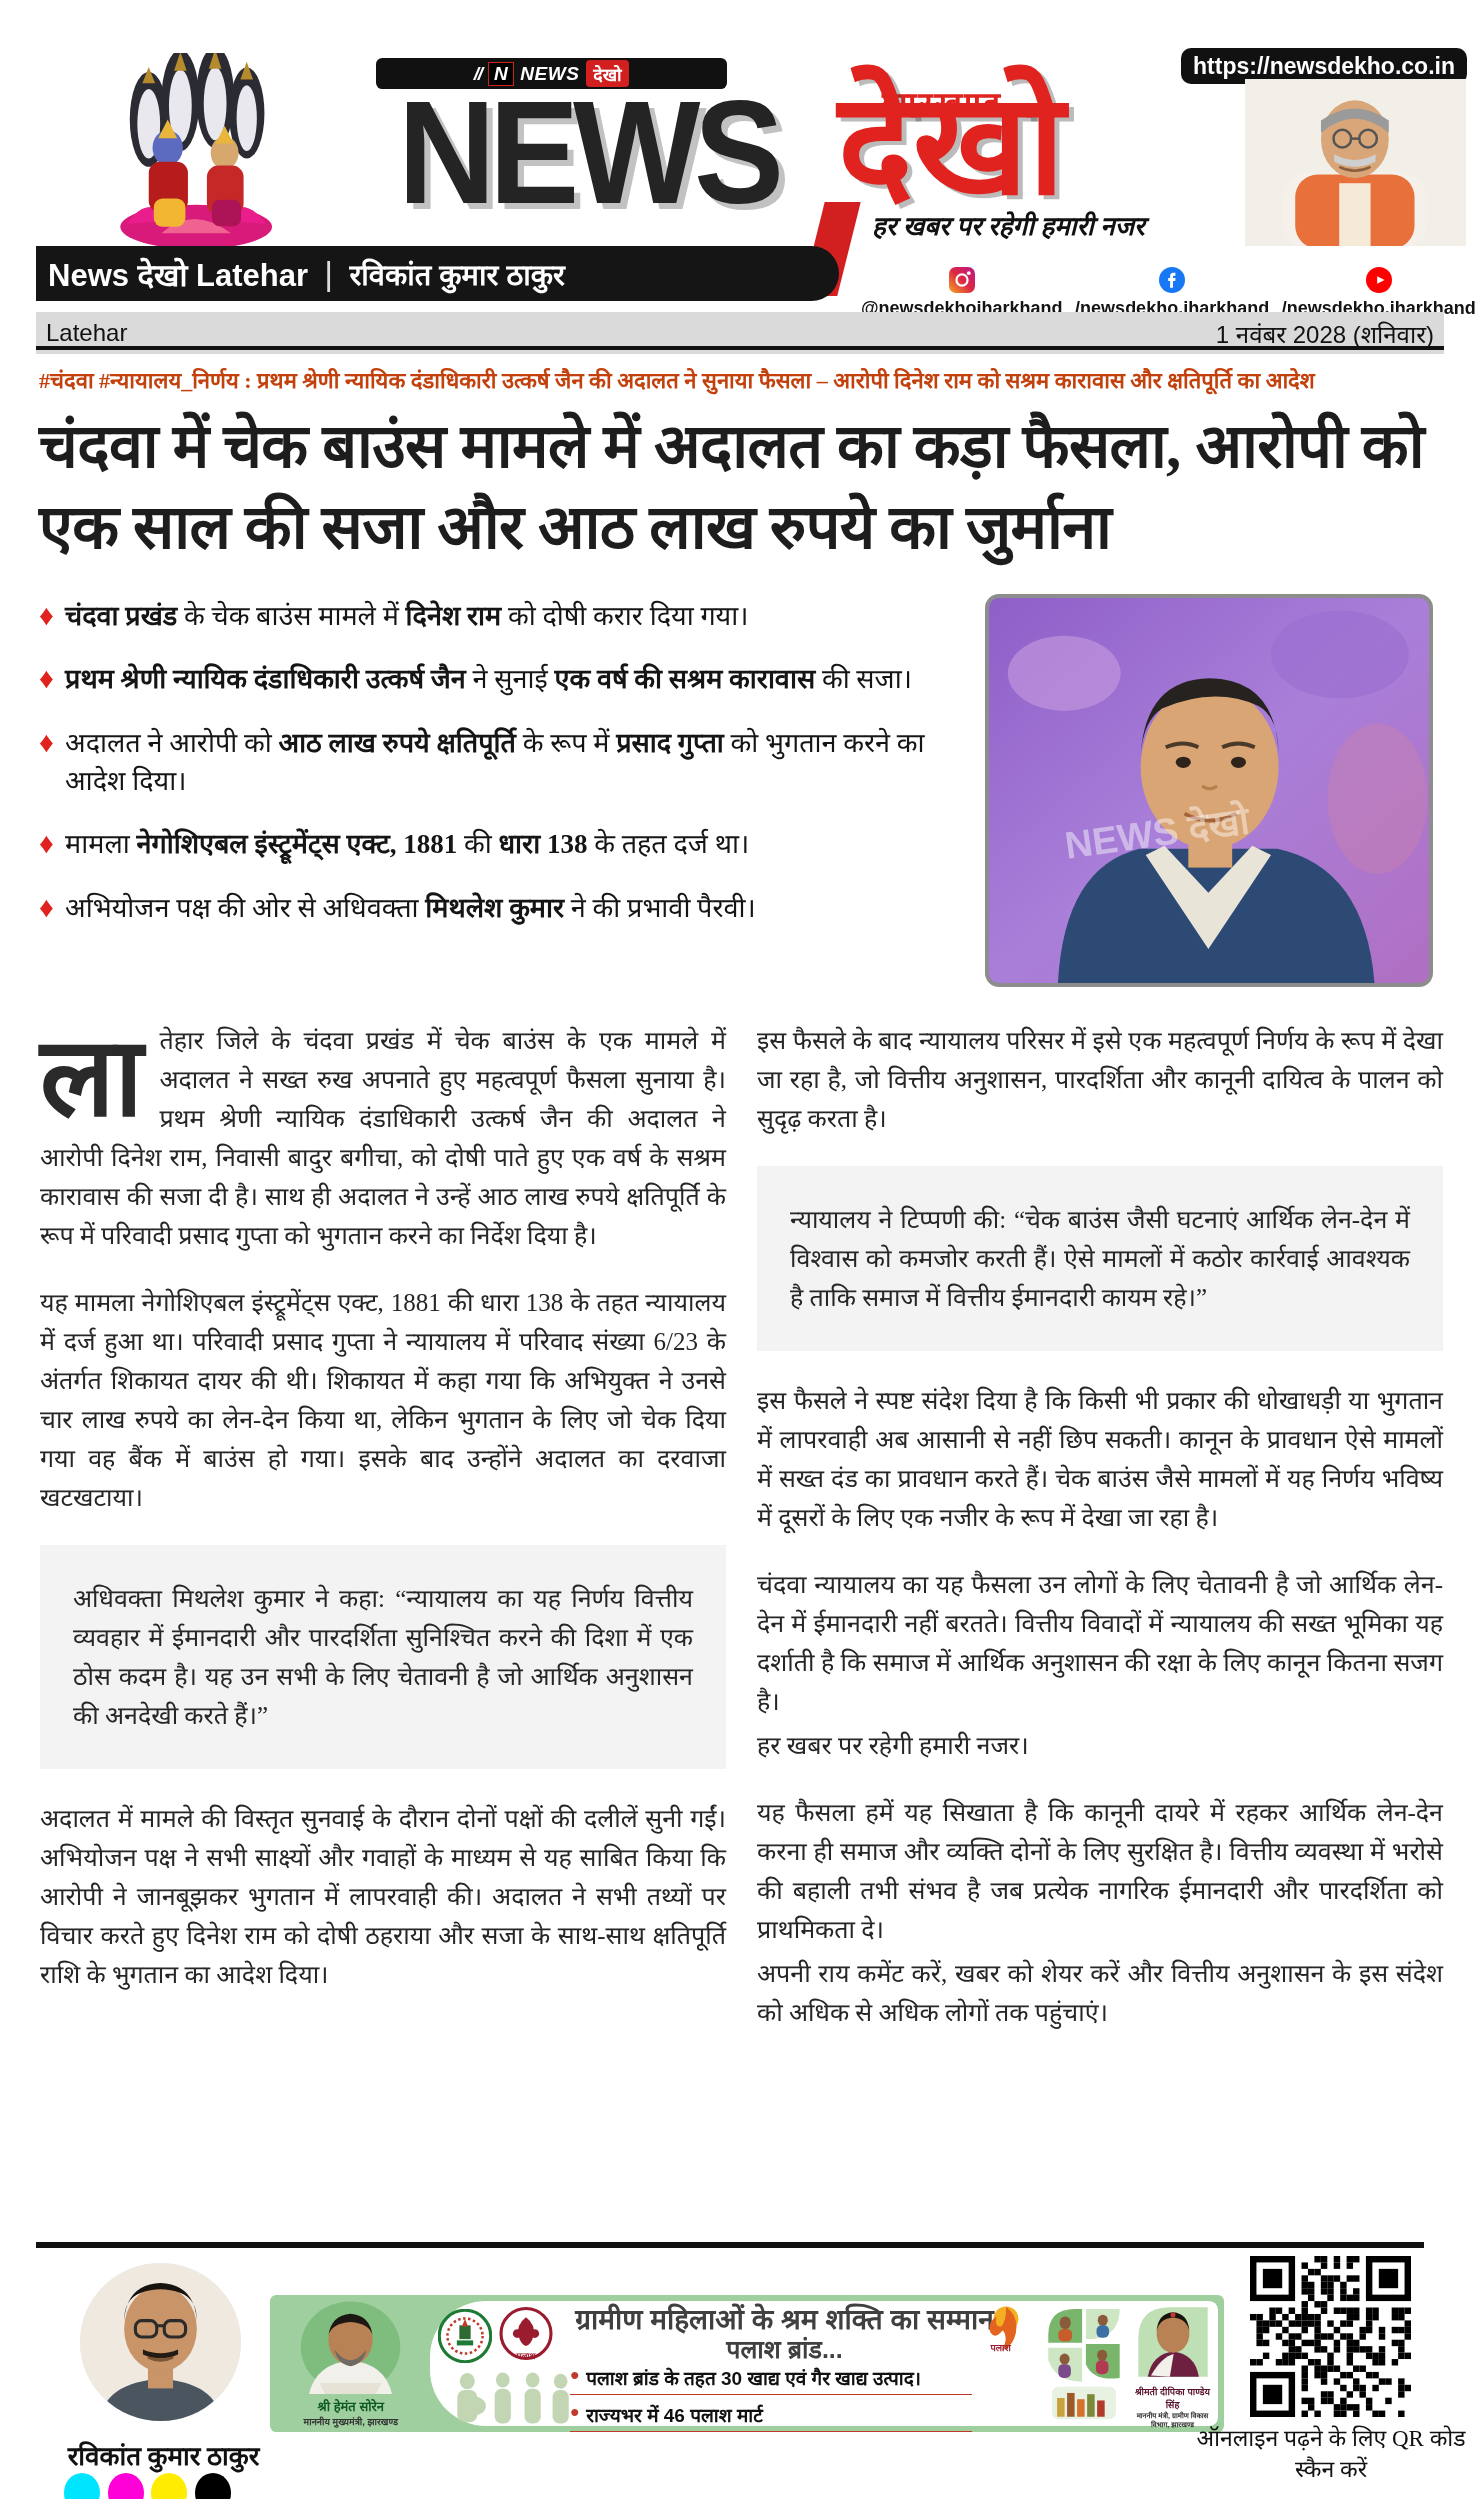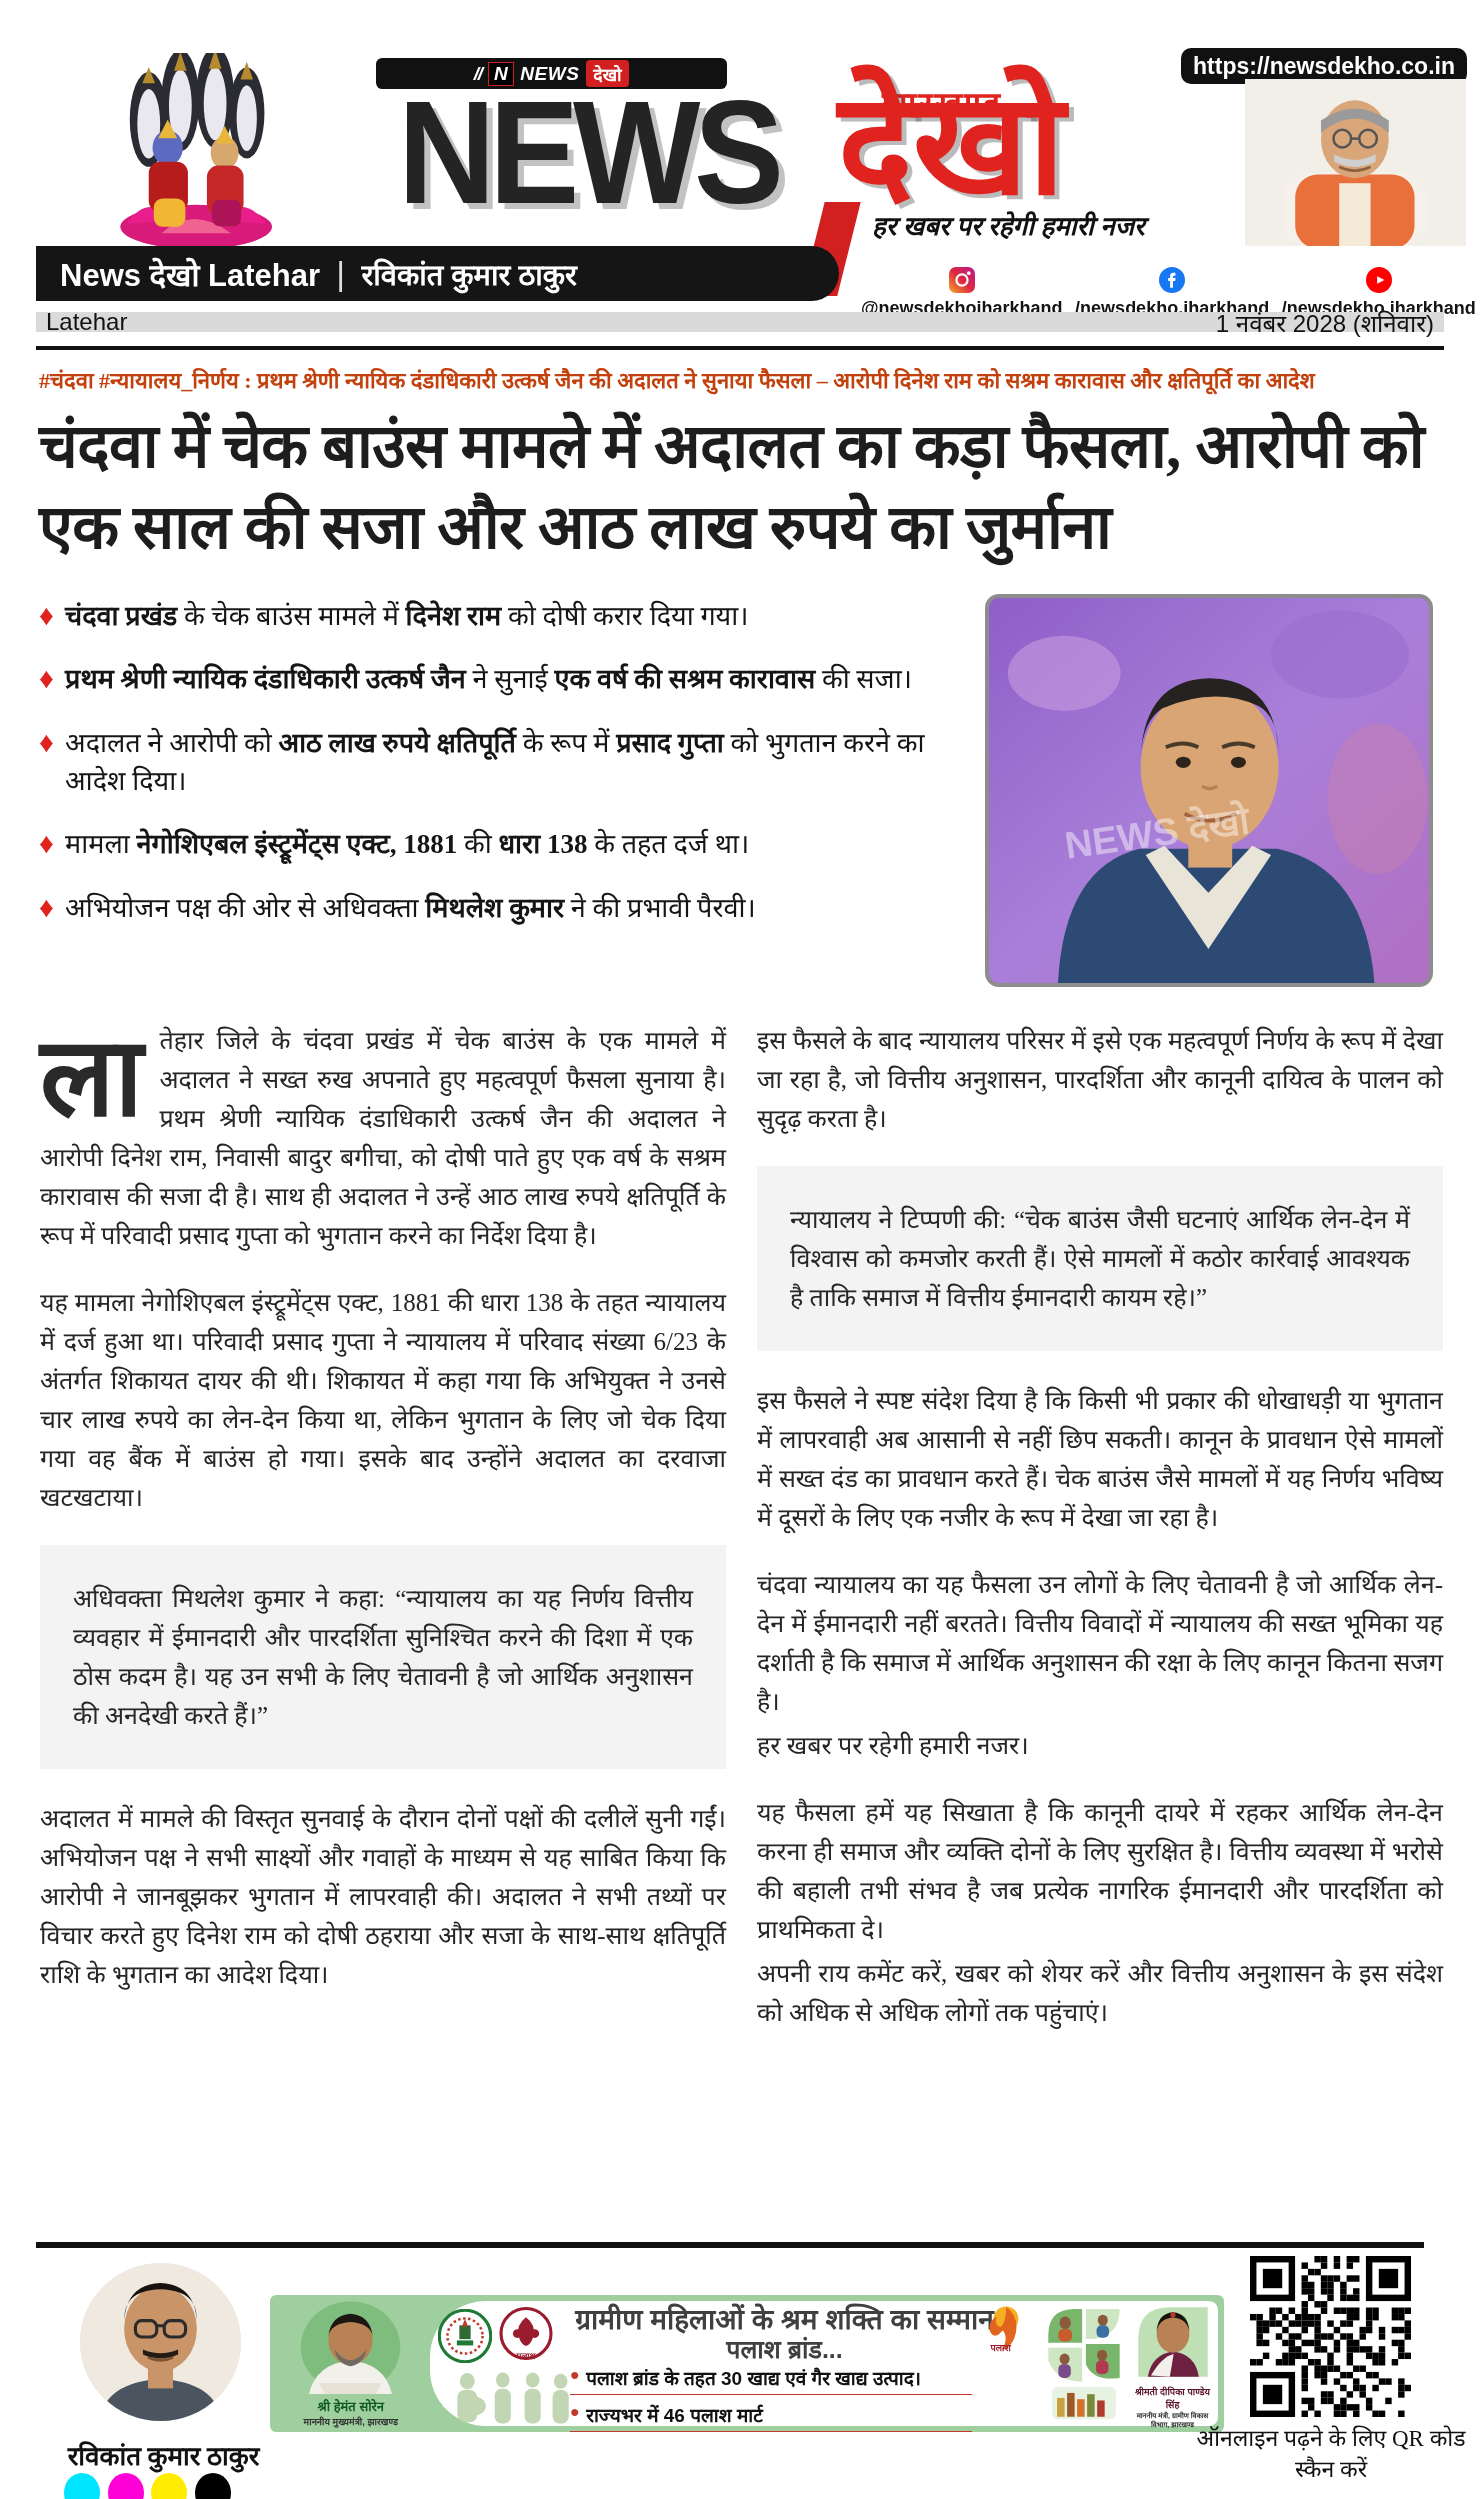--- a/index.html
+++ b/index.html
@@ -26,31 +26,31 @@
       text-shadow:5px 4.4px 0 rgba(60,60,60,.35);}
   .red-ribbon{left:813px;top:202px;width:36px;height:94px;background:#d21f1f;
       transform:skewX(-14deg);}
   .tagline{left:872px;top:207px;font-size:26px;font-weight:800;font-style:italic;color:#111;}
   .url-badge{left:1181px;top:48px;width:286px;height:36px;background:#111;border-radius:10px;
       display:flex;align-items:center;justify-content:center;color:#fff;font-weight:bold;
       font-family:"Liberation Sans",sans-serif;font-size:23px;}
   .chief-photo{left:1245px;top:79px;width:221px;height:167px;overflow:hidden;}
 
   .bureau-bar{left:36px;top:246px;width:803px;height:55px;background:#151515;
-      border-radius:0 28px 28px 0;display:flex;align-items:center;gap:16.3px;padding-left:24px;
+      border-radius:0 28px 28px 0;display:flex;align-items:center;gap:16.3px;padding-left:12px;
       box-sizing:border-box;color:#fff;font-family:"Liberation Sans",sans-serif;}
   .bureau-bar .b1{font-weight:bold;font-size:31px;}
   .bureau-bar .sep{font-size:34px;font-weight:300;color:#ddd;}
   .bureau-bar .b2{font-weight:bold;font-size:29px;}
   .social-row{left:861px;top:274px;width:602px;height:38px;display:flex;align-items:center;
       gap:12.5px;font-family:"Liberation Sans",sans-serif;}
   .social-item{display:flex;align-items:center;gap:5px;font-size:18px;font-weight:bold;color:#141414;flex-direction:column;}
   .social-item svg{width:26px;height:26px;display:block;}
 
-  .date-bar{left:36px;top:312px;width:1408px;height:20px;background:#dadada;
+  .date-bar{left:36px;top:312px;width:1408px;height:42px;background:#dadada;
       display:flex;align-items:center;justify-content:space-between;padding:0 10px;box-sizing:border-box;
       font-family:"Liberation Sans",sans-serif;font-size:24px;color:#111;}
   .date-rule{left:36px;top:346px;width:1408px;height:4.4px;background:#111;}
 
   .kicker{left:39px;top:364px;width:1405px;font-size:22px;font-weight:600;color:#c2410c;}
   .headline{left:39px;top:407px;width:1405px;font-size:61px;line-height:1.32;font-weight:800;
       color:#1d1d1d;letter-spacing:-0.6px;}
 
   
   .bullets{left:39px;top:597px;width:910px;display:flex;flex-direction:column;gap:25px;}

